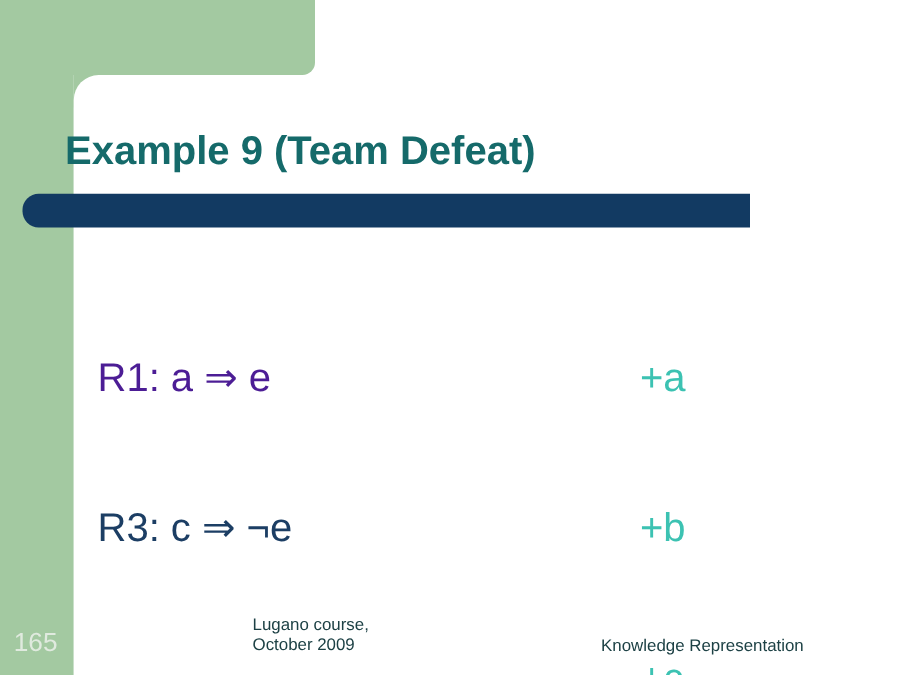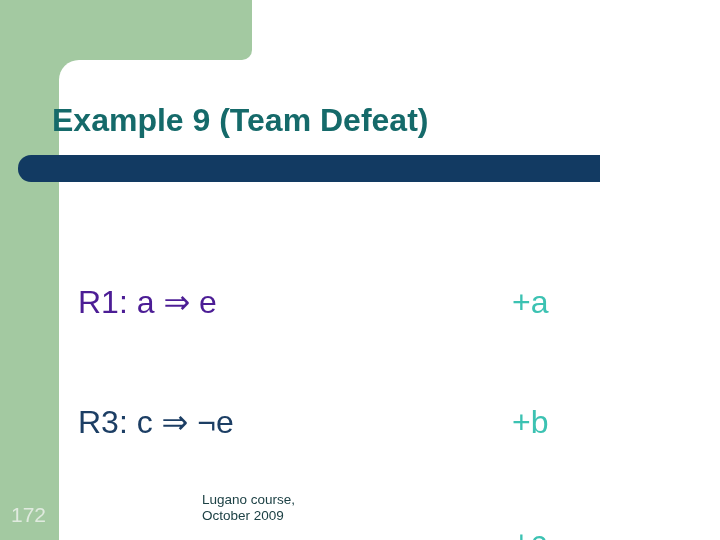--- a/index.html
+++ b/index.html
@@ -101,19 +101,20 @@
   </div>
 
   <div class="abs labels">
     <div style="color: rgb(60, 194, 178);">+a</div>
     <div style="color: rgb(60, 194, 178);">+b</div>
     <div style="color: rgb(60, 194, 178);">+c</div>
     
     
   </div>
 
-  <div class="abs page-number">172</div>
+  <div class="abs page-number">165</div>
   <div class="abs footer-center">
     <div>Lugano course,</div>
     <div>October 2009</div>
   </div>
+  <div class="abs footer-right">Knowledge Representation</div>
 
 </div>
 
 </body></html>

